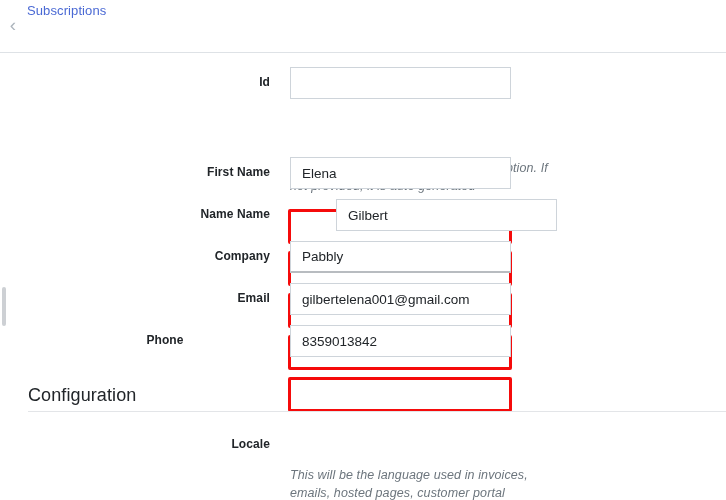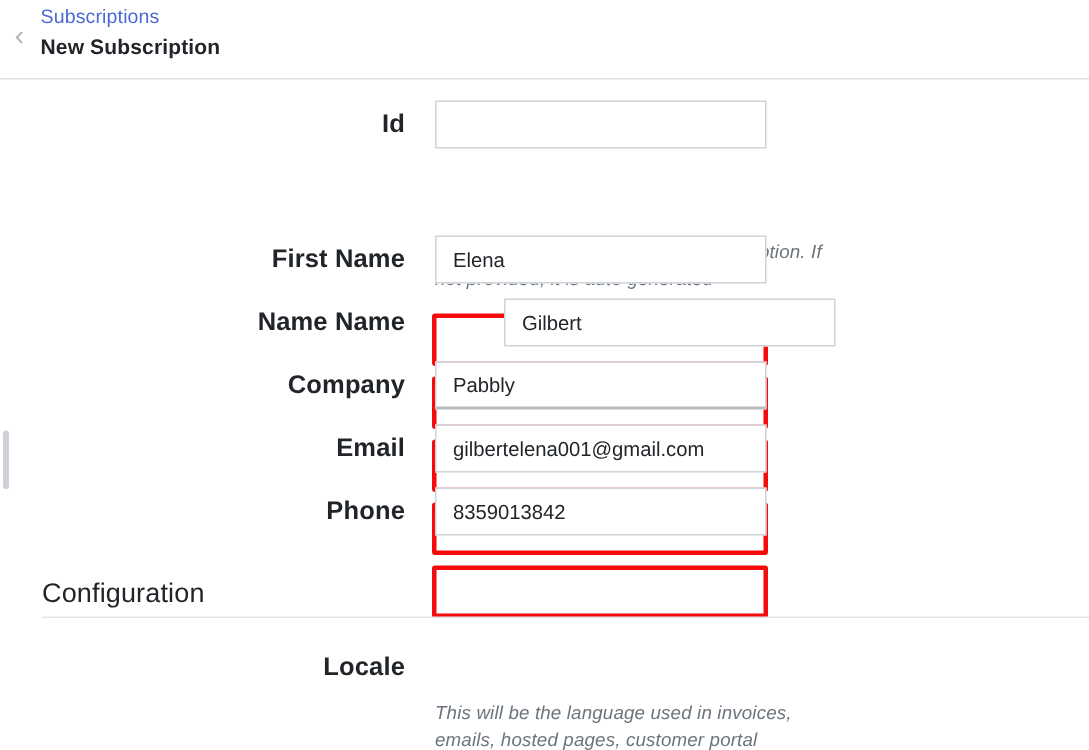--- a/index.html
+++ b/index.html
@@ -36,21 +36,21 @@
   .side-handle {
     position:absolute; left:2px; top:287px; width:4px; height:39px;
     background:#cdd0d4; border-radius:2px; cursor:pointer;
   }
 
   
   .form-area { position:absolute; left:0; top:53px; width:726px; }
   .row { position:absolute; left:0; width:726px; }
   .fld-label {
     position:absolute; left:60px; width:210px; text-align:right;
-    font-size:17px; font-weight:bold; color:#212529; line-height:17px;
+    font-size:12px; font-weight:bold; color:#212529; line-height:17px;
     letter-spacing:.1px;
   }
   .fld-wrap { position:absolute; left:290px; width:221px; }
 
   .input-box {
     width:221px; height:32px;
     border:1px solid #ced4da; border-radius:0;
     background:#fff; font-family:"Liberation Sans", sans-serif;
     font-size:13.5px; color:#212529; padding:0 11px; outline:none;
     display:block;
@@ -96,21 +96,20 @@
   }
 </style>
 </head>
 <body>
 
 <div id="page">
 
   <div class="header">
     <div class="back-chevron">‹</div>
     <a class="crumb-link" href="#">Subscriptions</a>
-    <div class="page-title">New Subscription</div>
     <div class="header-sep"></div>
   </div>
 
   <div class="side-handle"></div>
 
   <div class="form-area">
 
     <div class="row" style="top:14px;">
       <div class="fld-label" style="top:7px;">Id</div>
       <div class="fld-wrap" style="top:0;">
@@ -145,21 +144,21 @@
 
     <div class="row" style="top:230px;">
       <div class="fld-label" style="top:7px;">Email</div>
       <div class="fld-wrap" style="top:0;">
         <input class="input-box" type="text" value="gilbertelena001@gmail.com" style="">
       </div>
     </div>
     <div class="hl" style="left:288px; top:282px; width:224px; height:35px;"></div>
 
     <div class="row" style="top:272px;">
-      <div class="fld-label" style="top:7px;">Phone</div>
+      <div class="fld-label" style="top:7px;text-align:center;">Phone</div>
       <div class="fld-wrap" style="top:0;">
         <input class="input-box" type="text" value="8359013842" style="">
       </div>
     </div>
     <div class="hl" style="left:288px; top:324px; width:224px; height:35px;"></div>
 
   </div>
 
   <div class="section-title">Configuration</div>
   <div class="section-sep"></div>

